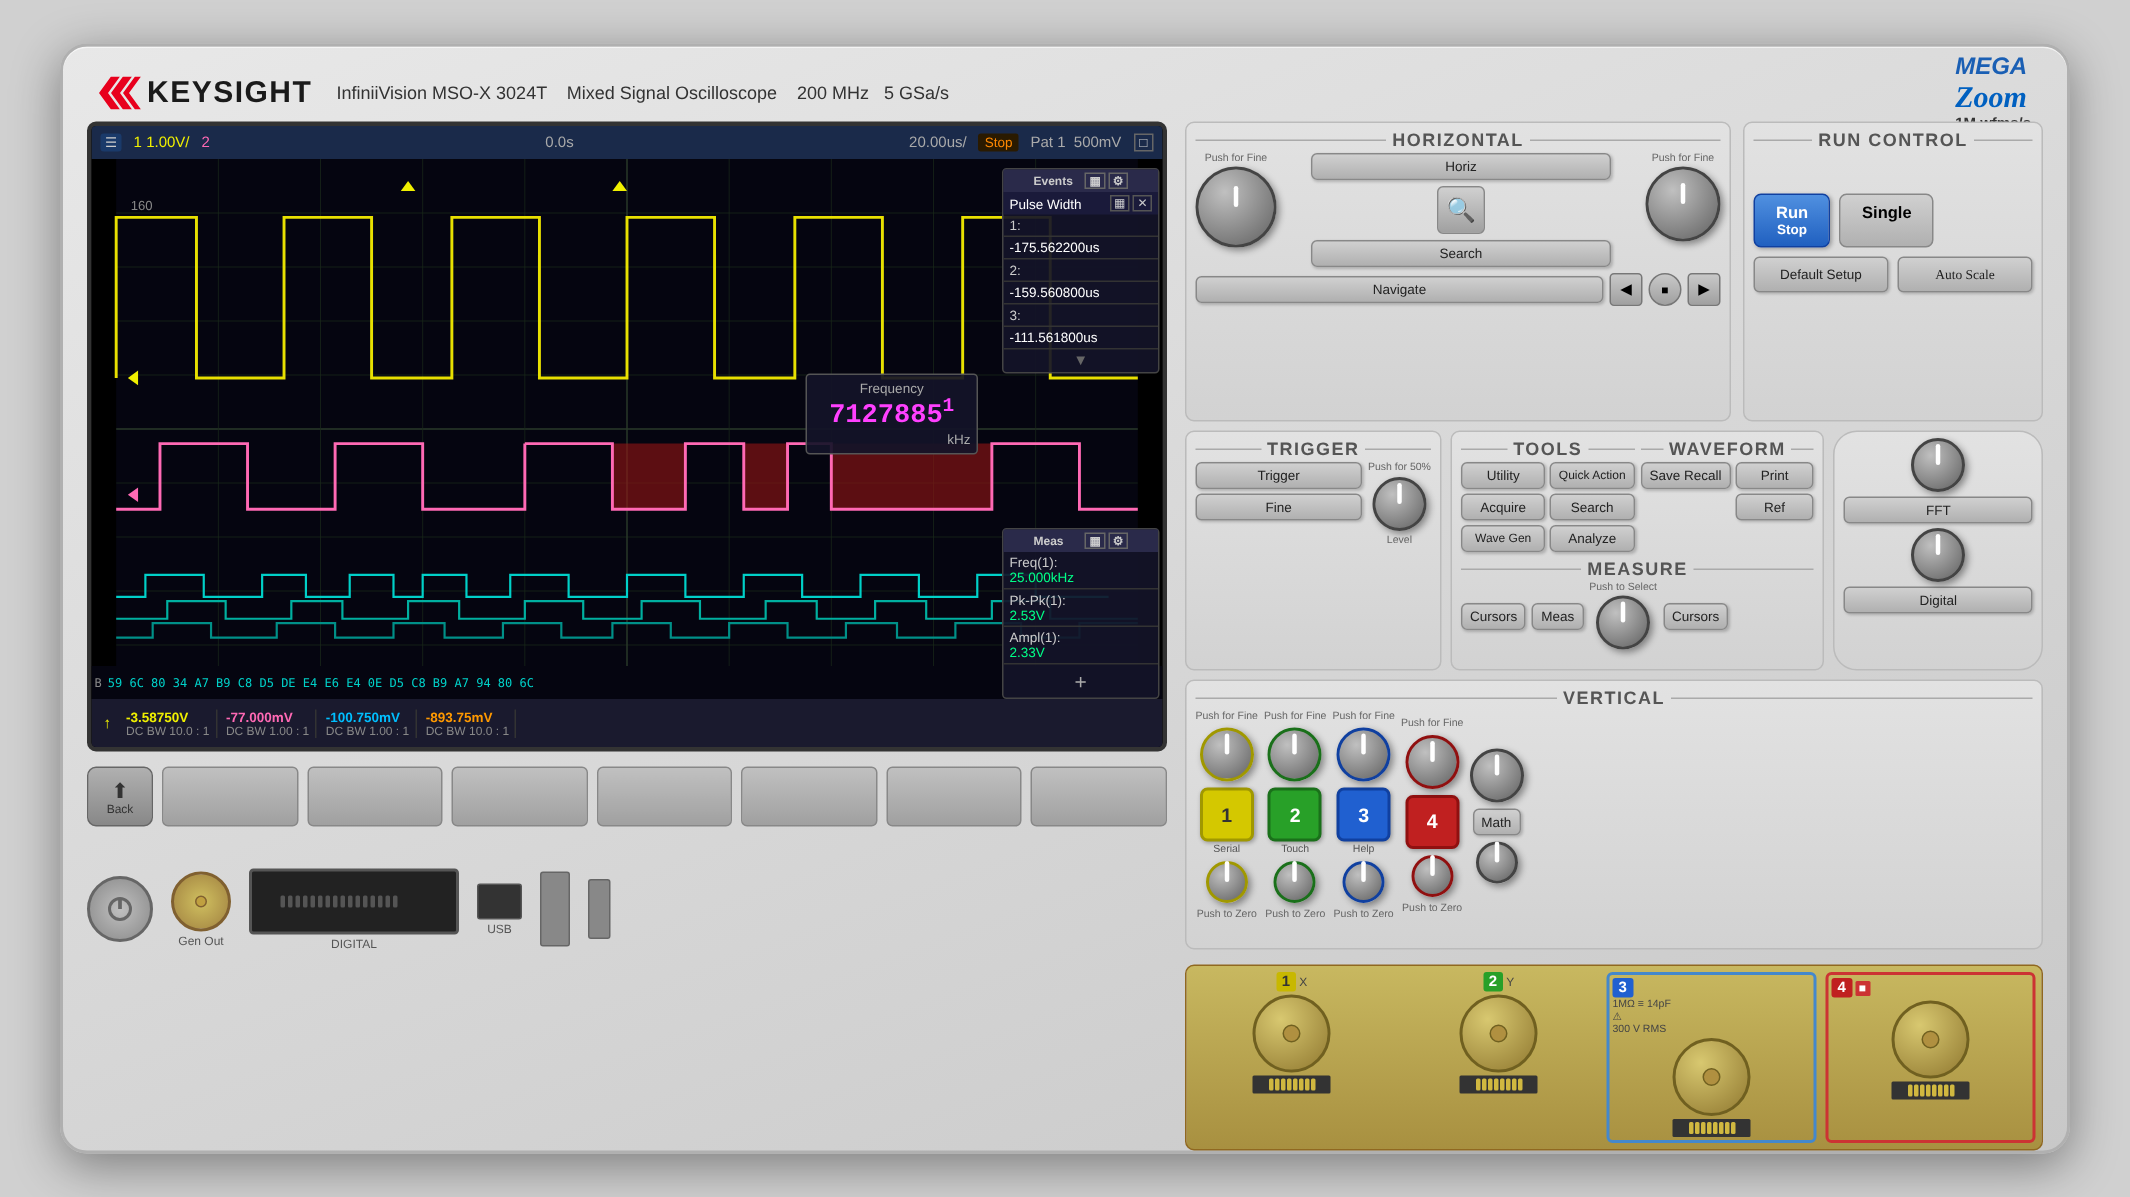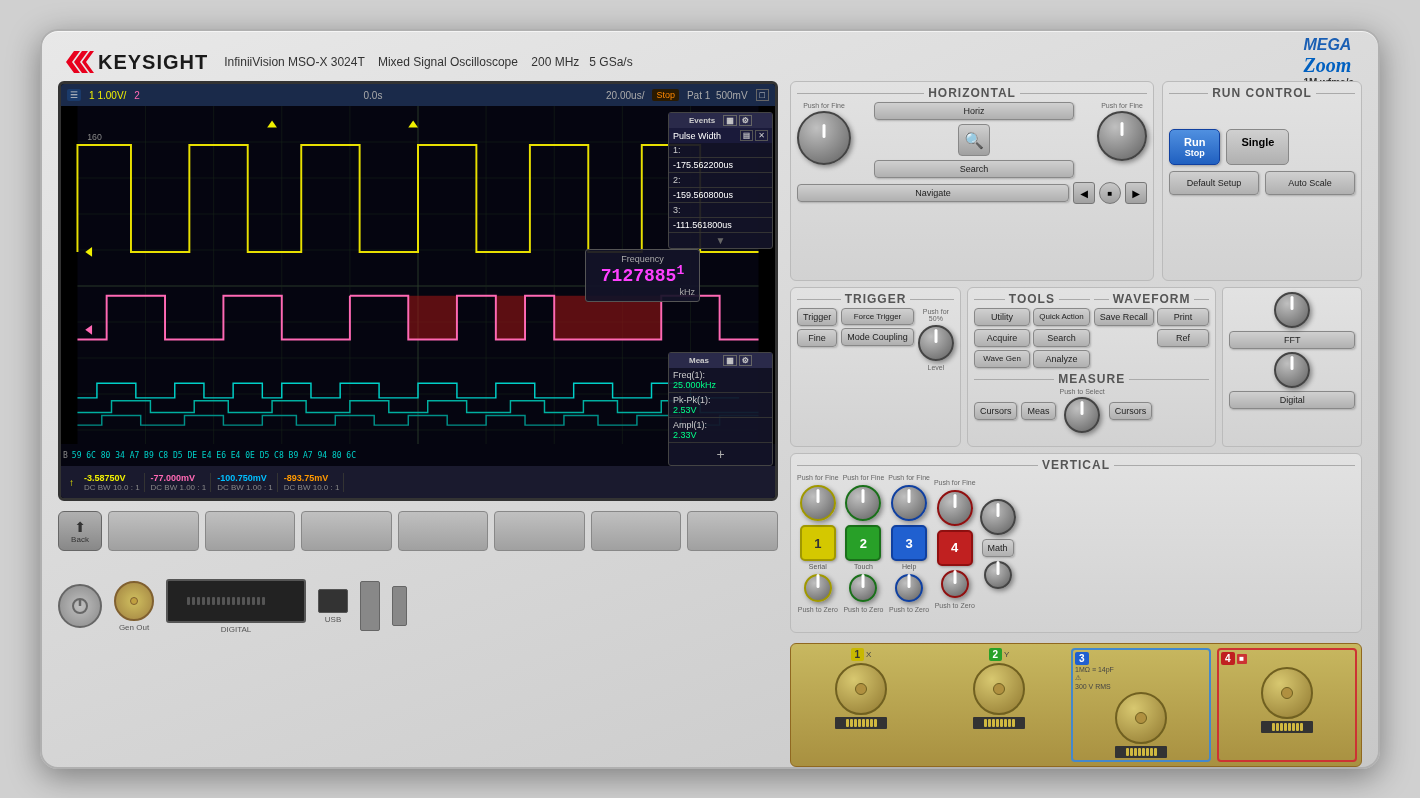--- a/index.html
+++ b/index.html
@@ -414,21 +414,21 @@
       border-bottom: 1px solid #333;
     }
     .panel-value {
       color: #fff;
       font-size: 9px;
     }
 
     .freq-panel {
       position: absolute;
       top: 165px;
-      left: 524px;
+      left: 476px;
       width: 115px;
       background: rgba(20,20,40,0.92);
       border: 1px solid #555;
       border-radius: 3px;
       z-index: 20;
       padding: 4px;
     }
     .freq-label {
       color: #aaa;
       font-size: 9px;
@@ -531,21 +531,21 @@
     .measure-ctrl {
       flex: 1.5;
       border: 1px solid #bbb;
       border-radius: 6px;
       background: linear-gradient(180deg, #e2e2e2 0%, #d2d2d2 100%);
       padding: 4px 6px;
     }
     .analyze-ctrl {
       flex: 0.8;
       border: 1px solid #bbb;
-      border-radius: 4px;
+      border-radius: 16px;
       background: linear-gradient(180deg, #e2e2e2 0%, #d2d2d2 100%);
       padding: 4px 6px;
     }
 
     .bottom-controls {
       display: flex;
       gap: 6px;
       height: 180px;
     }
     .vertical-ctrl {
@@ -901,41 +901,37 @@
           </div>
           <div style="display:flex;gap:6px;margin-bottom:6px;margin-top:29px;">
             <div class="run-stop-btn">
               <span>Run</span>
               <span class="stop-text">Stop</span>
             </div>
             <div class="single-btn">Single</div>
           </div>
           <div style="display:flex;gap:6px;">
             <div class="ctrl-btn" style="flex:1;padding:6px;">Default Setup</div>
-            <div class="ctrl-btn" style="flex:1;padding:6px;">Auto Scale</div>
+            <div class="ctrl-btn" style="flex:1;padding:6px;font-family:Liberation Serif, serif;">Auto Scale</div>
           </div>
         </div>
       </div>
 
       <div class="middle-controls">
 
         <div class="trigger-ctrl">
           <div class="section-divider">
             <div class="divider-line"></div>
             <div class="divider-label">Trigger</div>
             <div class="divider-line"></div>
           </div>
           <div style="display:flex;gap:4px;">
             <div style="display:flex;flex-direction:column;gap:3px;flex:1;">
               <div class="ctrl-btn">Trigger</div>
               <div class="ctrl-btn">Fine</div>
-            </div>
-            <div style="display:flex;flex-direction:column;gap:3px;flex:1;">
-              <div class="ctrl-btn" style="font-size:8px;">Force Trigger</div>
-              <div class="ctrl-btn">Mode Coupling</div>
             </div>
             <div class="trigger-knob-area">
               <div class="push-label">Push for 50%</div>
               <div class="knob knob-small"></div>
               <div class="push-label">Level</div>
             </div>
           </div>
         </div>
 
         <div class="measure-ctrl">

